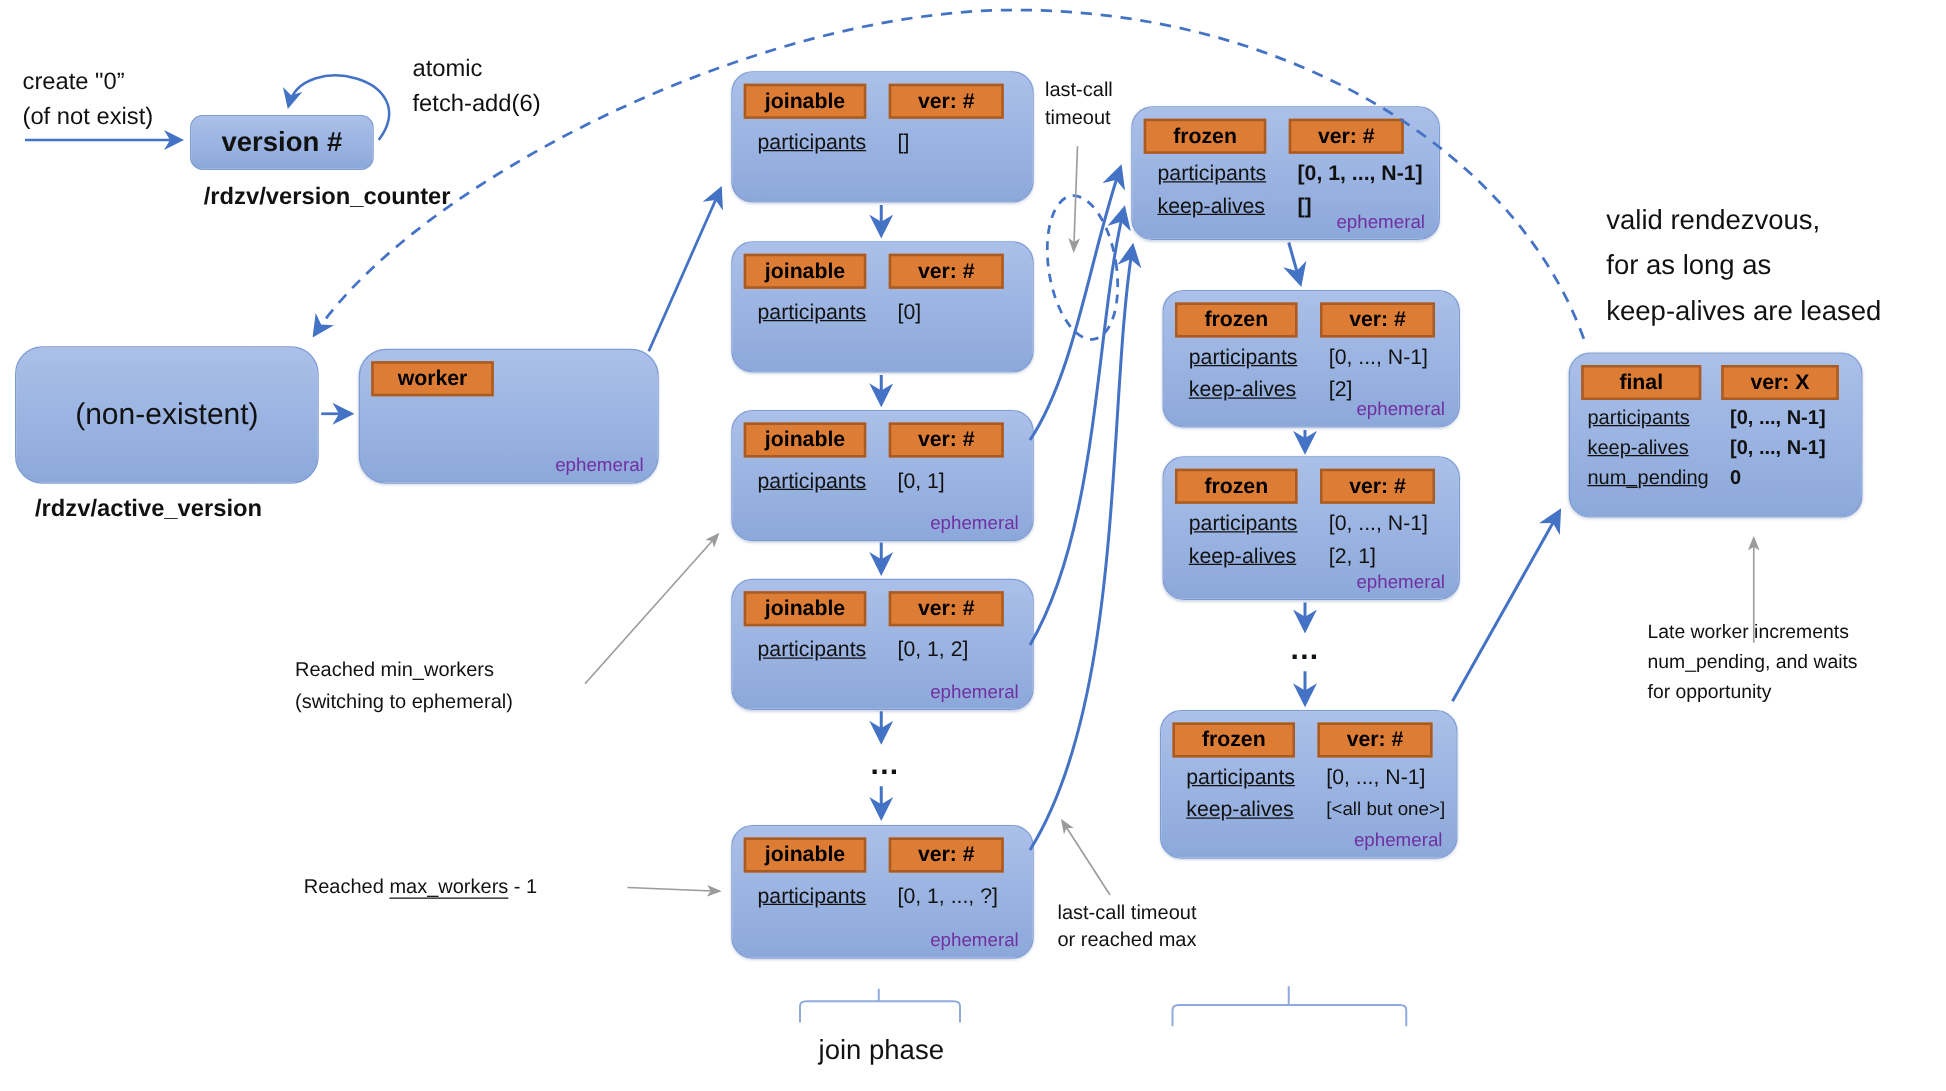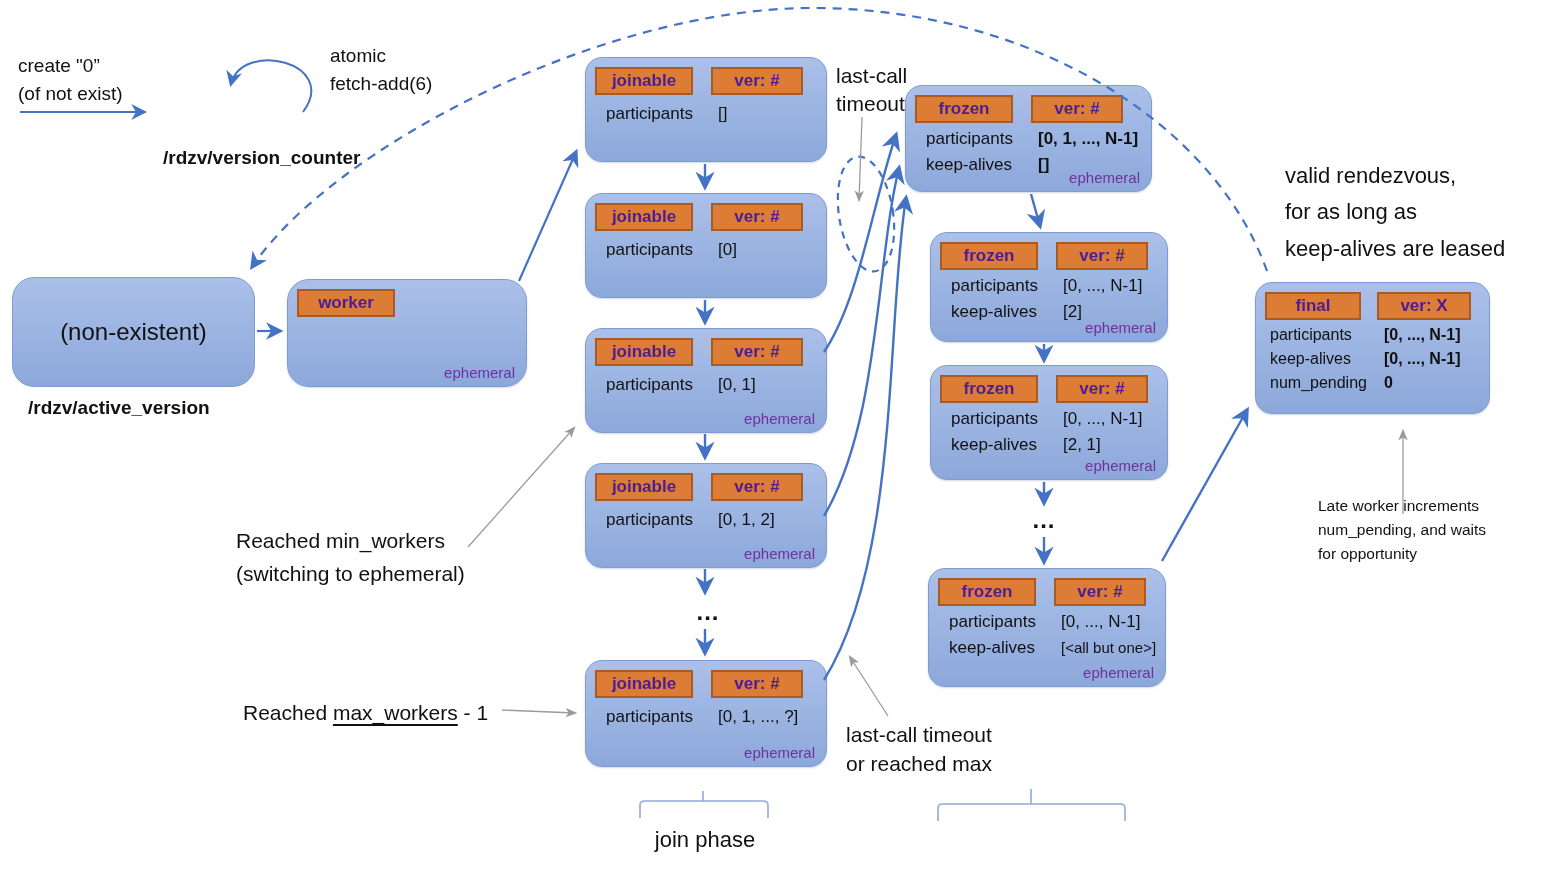--- a/index.html
+++ b/index.html
@@ -5,37 +5,37 @@
   html,body{margin:0;padding:0;background:#fff;}
   #canvas{position:relative;width:1557px;height:873px;background:#fff;overflow:hidden;
           font-family:"Liberation Sans",sans-serif;color:#111;}
   svg.overlay{position:absolute;left:0;top:0;width:1557px;height:873px;pointer-events:none;z-index:3;}
 
   
   .state-box{position:absolute;z-index:2;border-radius:17px;border:1.5px solid #7e9cd4;
     background:linear-gradient(180deg,#abc0e9 0%,#8ca8da 100%);
     box-shadow:0 1px 2px rgba(120,140,180,.35);}
   .badge-row{display:flex;gap:18px;padding:9px 0 0 9px;}
-  .badge{background:#dd7d35;border:2px solid #a85b22;color:#4c1d95;font-weight:700;
+  .badge{background:#dd7d35;border:2px solid #a85b22;color:#000000;font-weight:700;
     text-align:center;font-size:17px;line-height:24px;height:24px;}
   .state-badge{width:94px;}
   .ver-badge{width:88px;}
   .field-row{display:flex;padding:9px 0 0 20px;font-size:17px;}
   .field-row.tight{padding-top:6px;}
-  .field-label{width:112px;flex:none;}
+  .field-label{width:112px;flex:none;text-decoration:underline;}
   .field-value{white-space:nowrap;}
   .bold{font-weight:700;}
   .small-val{font-size:15px;line-height:19px;}
   .ephemeral{position:absolute;right:11px;bottom:5px;color:#7030a0;font-size:15px;}
 
   
   .txt{position:absolute;z-index:2;white-space:pre-line;line-height:1.45;}
   .big{font-size:22px;}
   .mid{font-size:19px;}
-  .ann{font-size:21px;}
+  .ann{font-size:16px;}
   .semibold{font-weight:600;}
   .dots{font-size:24px;font-weight:700;letter-spacing:1px;z-index:2;}
   .wavy{text-decoration-line:underline;text-decoration-style:wavy;
         text-decoration-color:#cc2222;text-decoration-thickness:1px;text-underline-offset:4px;text-decoration:underline;}
 
   .simple-box{position:absolute;z-index:2;border-radius:16px;border:1.5px solid #7e9cd4;
     background:linear-gradient(180deg,#abc0e9 0%,#8ca8da 100%);
     display:flex;align-items:center;justify-content:center;}
 </style>
 </head>
@@ -88,20 +88,23 @@
     <path d="M 1403,514 L 1403,431" stroke="#9b9b9b" stroke-width="1.3" fill="none" marker-end="url(#ag)"></path>
 
     <path d="M 640,818 L 640,805 Q 640,801 645,801 L 763,801 Q 768,801 768,805 L 768,818 M 703,801 L 703,791" stroke="#8faadc" stroke-width="1.6" fill="none"></path>
     <path d="M 938,821 L 938,808 Q 938,804 943,804 L 1120,804 Q 1125,804 1125,808 L 1125,821 M 1031,804 L 1031,789" stroke="#8faadc" stroke-width="1.6" fill="none"></path>
   </svg>
 
   <div class="txt mid" style="left:18px;top:52px;">create "0”
 (of not exist)</div>
   <div class="txt mid" style="left:330px;top:42px;">atomic
 fetch-add(6)</div>
+  <div class="simple-box" style="left:152px;top:92px;width:145px;height:42px;border-radius:10px;">
+    <span class="big semibold">version #</span>
+  </div>
   <div class="txt mid semibold" style="left:163px;top:144px;">/rdzv/version_counter</div>
 
   <div class="simple-box" style="left:12px;top:277px;width:241px;height:108px;border-radius:22px;">
     <span style="font-size:24px;">(non-existent)</span>
   </div>
   <div class="txt mid semibold" style="left:28px;top:394px;">/rdzv/active_version</div>
 
   <div class="state-box" style="left:287px;top:279px;width:238px;height:106px;border-radius:22px;">
     <div class="badge-row">
         <span class="badge state-badge">worker</span>

